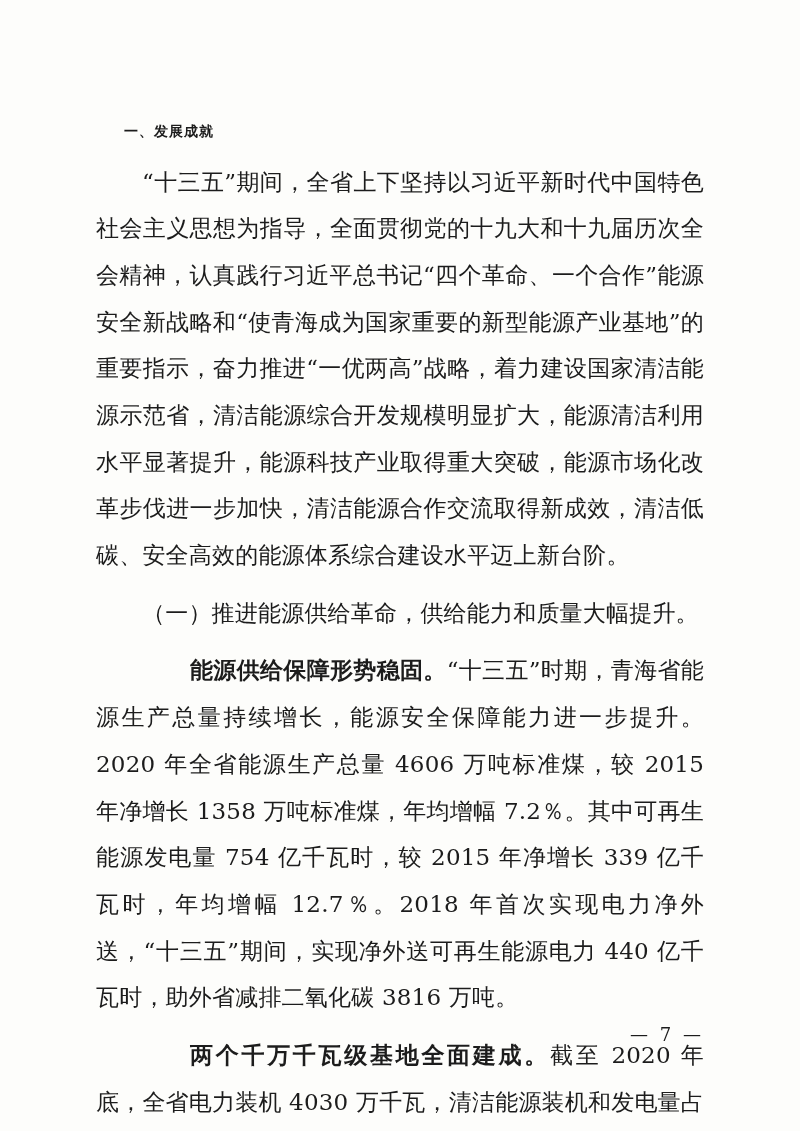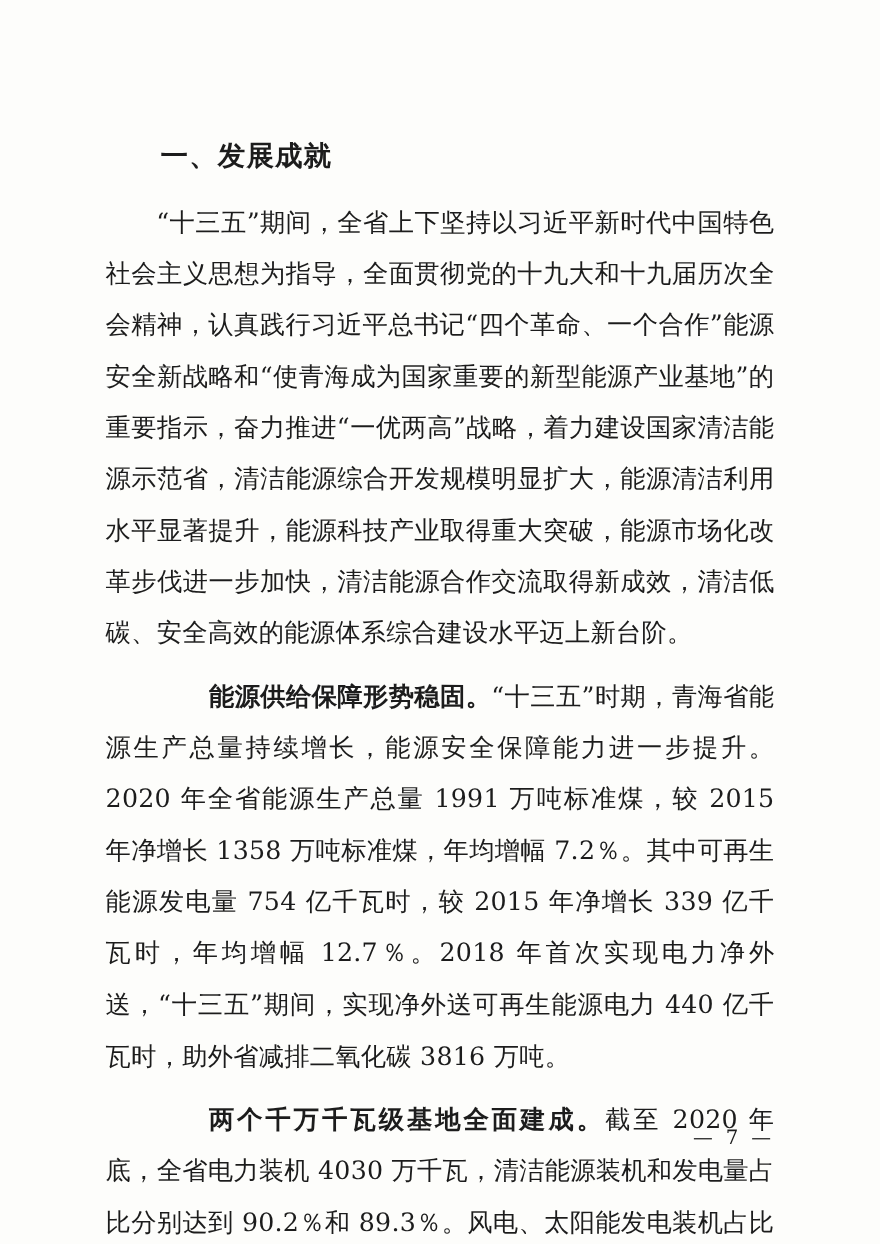--- a/index.html
+++ b/index.html
@@ -17,21 +17,21 @@
     font-family: "DejaVu Serif", "Liberation Serif", serif;
     color: #1c1c1c;
   }
   .content {
     position: absolute;
     left: 96px;
     right: 96px;
     top: 118px;
   }
   .heading {
-    font-size: 25px;
+    font-size: 14px;
     font-weight: bold;
     letter-spacing: 1px;
     margin: 0 0 14px 0;
     text-indent: 2em;
     line-height: 1.9;
   }
   p.body {
     font-size: 23px;
     line-height: 2.03;
     margin: 0 0 4px 0;
@@ -61,23 +61,26 @@
 
 <div class="page">
   <div class="content">
 
     <h1 class="heading">一、发展成就</h1>
 
     <p class="body">
       <span>“十三五”期间，全省上下坚持以习近平新时代中国特色社会主义思想为指导，全面贯彻党的十九大和十九届历次全会精神，认真践行习近平总书记“四个革命、一个合作”能源安全新战略和“使青海成为国家重要的新型能源产业基地”的重要指示，奋力推进“一优两高”战略，着力建设国家清洁能源示范省，清洁能源综合开发规模明显扩大，能源清洁利用水平显著提升，能源科技产业取得重大突破，能源市场化改革步伐进一步加快，清洁能源合作交流取得新成效，清洁低碳、安全高效的能源体系综合建设水平迈上新台阶。</span>
     </p>
 
+    <p class="body para">
+      <span>（一）推进能源供给革命，供给能力和质量大幅提升。</span>
+    </p>
 
     <p class="body para">
-      <span class="lead">能源供给保障形势稳固。</span><span>“十三五”时期，青海省能源生产总量持续增长，能源安全保障能力进一步提升。2020 年全省能源生产总量 1991 万吨标准煤，较 2015 年净增长 1358 万吨标准煤，年均增幅 7.2％。其中可再生能源发电量 754 亿千瓦时，较 2015 年净增长 339 亿千瓦时，年均增幅 12.7％。2018 年首次实现电力净外送，“十三五”期间，实现净外送可再生能源电力 440 亿千瓦时，助外省减排二氧化碳 3816 万吨。</span>
+      <span class="lead">能源供给保障形势稳固。</span><span>“十三五”时期，青海省能源生产总量持续增长，能源安全保障能力进一步提升。2020 年全省能源生产总量 4606 万吨标准煤，较 2015 年净增长 1358 万吨标准煤，年均增幅 7.2％。其中可再生能源发电量 754 亿千瓦时，较 2015 年净增长 339 亿千瓦时，年均增幅 12.7％。2018 年首次实现电力净外送，“十三五”期间，实现净外送可再生能源电力 440 亿千瓦时，助外省减排二氧化碳 3816 万吨。</span>
     </p>
 
     <p class="body para">
       <span class="lead">两个千万千瓦级基地全面建成。</span><span>截至 2020 年底，全省电力装机 4030 万千瓦，清洁能源装机和发电量占比分别达到 90.2％和 89.3％。风电、太阳能发电装机占比达 60.6％，是全国唯一占比过半的省份。光伏装机 1580 万千瓦，是 2015 年（下同）的</span>
     </p>
 
   </div>
 
   <div class="footer">— 7 —</div>
 </div>

